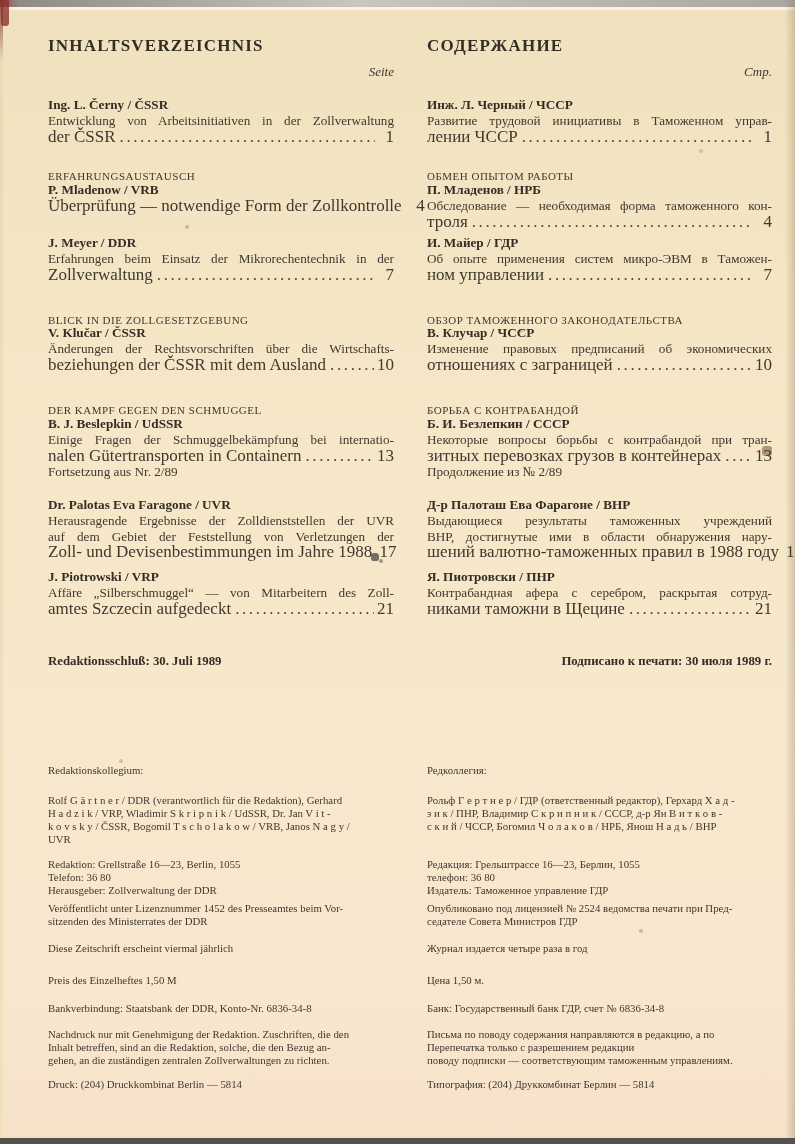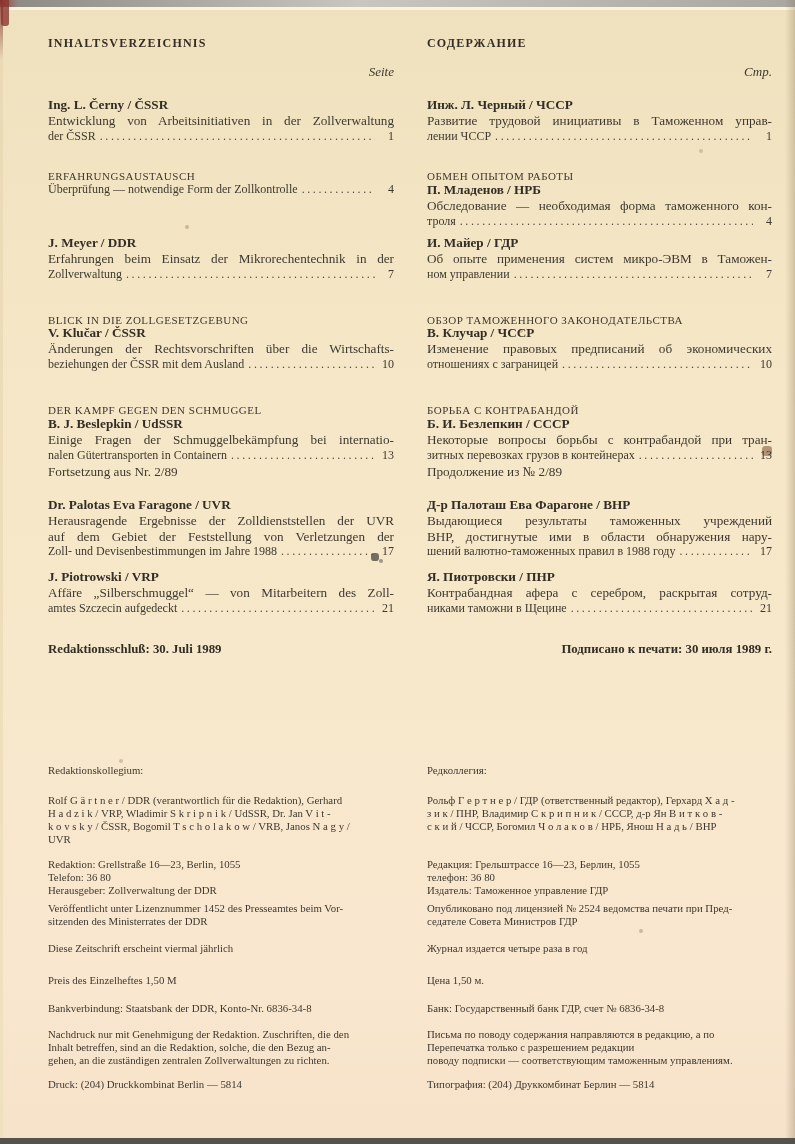--- a/index.html
+++ b/index.html
@@ -20,33 +20,33 @@
                766px 450px 0 4px rgba(120,80,50,.55), 186px 226px 0 1px rgba(140,90,60,.35),
                520px 330px 0 1px rgba(140,90,60,.3), 640px 930px 0 1px rgba(120,120,110,.4),
                120px 760px 0 1px rgba(140,90,60,.3), 700px 150px 0 1px rgba(150,100,70,.3);}
   
   .tcol{position:absolute;top:0;height:730px;}
   .tcol-left{left:48px;width:346px;}
   .tcol-right{left:427px;width:345px;}
   .tcol > div{position:absolute;left:0;right:0;}
   .i0{top:36px}.i1{top:64px}.i2{top:97px}.i3{top:158px}.i4{top:182px}.i5{top:235px}
   .i6{top:302px}.i7{top:325px}.i8{top:392px}.i9{top:416px}.i10{top:497px}.i11{top:569px}.i12{top:642px}
-  .toc-title{font-size:12px;font-weight:bold;letter-spacing:1.2px;color:#332d26;}
+  .toc-title{font-size:17px;font-weight:bold;letter-spacing:1.2px;color:#332d26;}
   .page-label{font-size:13px;text-align:right;font-style:italic;}
   .toc-heading{font-size:11px;letter-spacing:.5px;margin-top:12px;}
   .author{font-weight:bold;font-size:13.2px;line-height:16px;color:#332d26;}
   .line,.note{font-size:13.2px;line-height:15.6px;}
   .just{text-align:justify;text-align-last:justify;}
-  .lastline{display:flex;align-items:center;font-size:12px;line-height:15.6px;}
+  .lastline{display:flex;align-items:center;font-size:17px;line-height:15.6px;}
   .ltext{white-space:nowrap;}
   .dots{flex:1;overflow:hidden;white-space:nowrap;letter-spacing:2.6px;margin:0 3px 0 4px;opacity:.9;}
   .dots::after{content:"..................................................................................";}
   .pnum{min-width:16px;text-align:right;}
   .note{margin-top:1px;}
-  .deadline{font-weight:bold;font-size:12.8px;color:#332d26;}
+  .deadline{font-weight:bold;font-size:12.8px;color:#332d26;margin-top:12px;}
   .tcol-right .deadline{text-align:right;}
   
   .imp{position:absolute;top:762px;height:370px;}
   .imp-left{left:48px;width:348px;}
   .imp-right{left:427px;width:352px;}
   .imp-p{position:absolute;left:0;right:0;}
   .imp-line{font-size:10.8px;line-height:13px;}
   .p1{top:2px}.p2{top:32px}.p3{top:96px}.p4{top:109px}.p5{top:122px}.p6{top:140px}
   .p7{top:180px}.p8{top:212px}.p9{top:240px}.p10{top:266px}.p11{top:316px}
 </style>
@@ -69,20 +69,21 @@
         <div class="author">Ing. L. Černy / ČSSR</div>
         <div class="line just">Entwicklung von Arbeitsinitiativen in der Zollverwaltung</div>
         <div class="lastline">
           <span class="ltext">der ČSSR</span>
           <span class="dots"></span>
           <span class="pnum">1</span>
         </div>
       </div>
       <div class="toc-heading i3">ERFAHRUNGSAUSTAUSCH</div>
       <div class="toc-entry i4">
+        <div class="author">P. Mladenow / VRB</div>
         <div class="lastline">
           <span class="ltext">Überprüfung — notwendige Form der Zollkontrolle</span>
           <span class="dots"></span>
           <span class="pnum">4</span>
         </div>
       </div>
       <div class="toc-entry i5">
         <div class="author">J. Meyer / DDR</div>
         <div class="line just">Erfahrungen beim Einsatz der Mikrorechentechnik in der</div>
         <div class="lastline">

